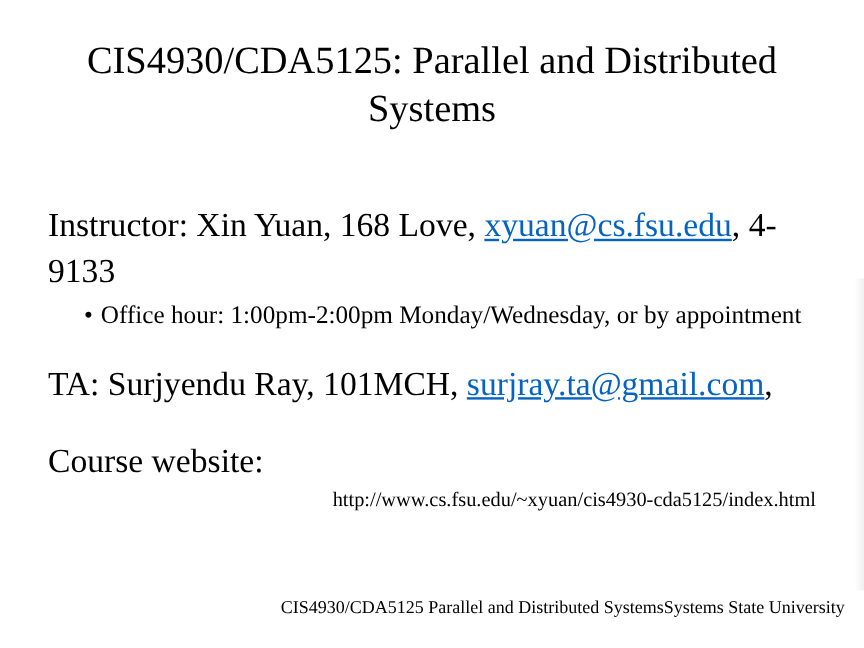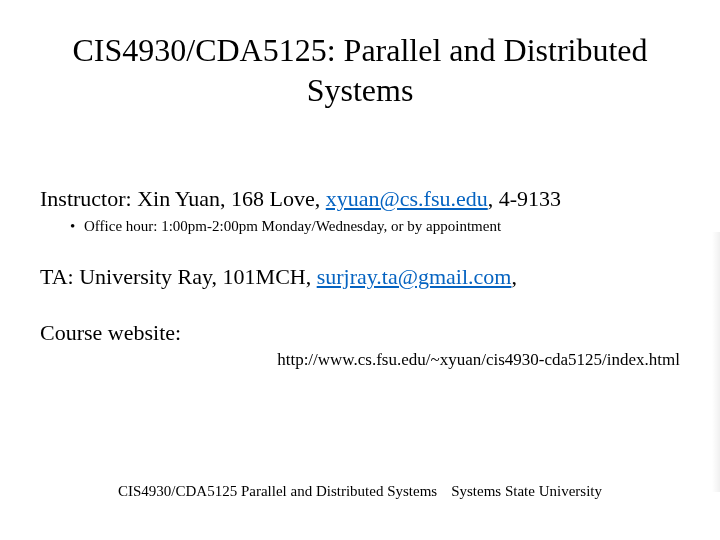--- a/index.html
+++ b/index.html
@@ -1,15 +1,15 @@
 <!DOCTYPE html>
 <html><head>
   <meta charset="utf-8">
   <style>
-    * { margin: 0; padding: 0; box-sizing: border-box; gap: 14px; }
+    * { margin: 0; padding: 0; box-sizing: border-box; }
     body {
       width: 720px;
       height: 540px;
       background: #ffffff;
       font-family: Georgia, 'Times New Roman', serif;
       color: #000000;
       position: relative;
       overflow: hidden;
     }
     .slide {
@@ -28,50 +28,50 @@
     }
     .content {
       font-size: 20px;
       line-height: 1.35;
       padding-left: 0;
     }
     .section {
       margin-bottom: 26px;
     }
     .main-line {
-      font-size: 22px;
+      font-size: 28px;
       margin-bottom: 2px;
     }
     .sub-line {
-      font-size: 15px;
+      font-size: 21px;
       padding-left: 44px;
       position: relative;
     }
     .sub-line::before {
       content: "•";
       position: absolute;
       left: 30px;
     }
     .url-line {
       font-size: 17px;
       padding-left: 32px;
       text-align: right;
     }
     .link {
       color: #0563c1;
       text-decoration: underline;
       cursor: pointer;
     }
     .footer {
       position: absolute;
-      bottom: 40px;
+      bottom: 24px;
       left: 16px;
       right: 16px;
       display: flex;
-      justify-content: center;
+      justify-content: flex-end;
       font-size: 15px;
     }
     .shadow-edge-right {
       position: absolute;
       right: 0;
       top: 232px;
       width: 8px;
       height: 260px;
       background: linear-gradient(to right, rgba(0,0,0,0), rgba(0,0,0,0.06));
       pointer-events: none;
@@ -87,21 +87,21 @@
 
     <div class="section">
       <div class="main-line">
         <span>Instructor: Xin Yuan, 168 Love, </span><a class="link">xyuan@cs.fsu.edu</a><span>, 4-9133</span>
       </div>
       <div class="sub-line">Office hour: 1:00pm-2:00pm Monday/Wednesday, or by appointment</div>
     </div>
 
     <div class="section">
       <div class="main-line">
-        <span>TA: University Ray, 101MCH, </span><a class="link">surjray.ta@gmail.com</a><span>,</span>
+        <span>TA: Surjyendu Ray, 101MCH, </span><a class="link">surjray.ta@gmail.com</a><span>,</span>
       </div>
     </div>
 
     <div class="section">
       <div class="main-line">Course website:</div>
       <div class="url-line">http://www.cs.fsu.edu/~xyuan/cis4930-cda5125/index.html</div>
     </div>
 
   </div>
 

